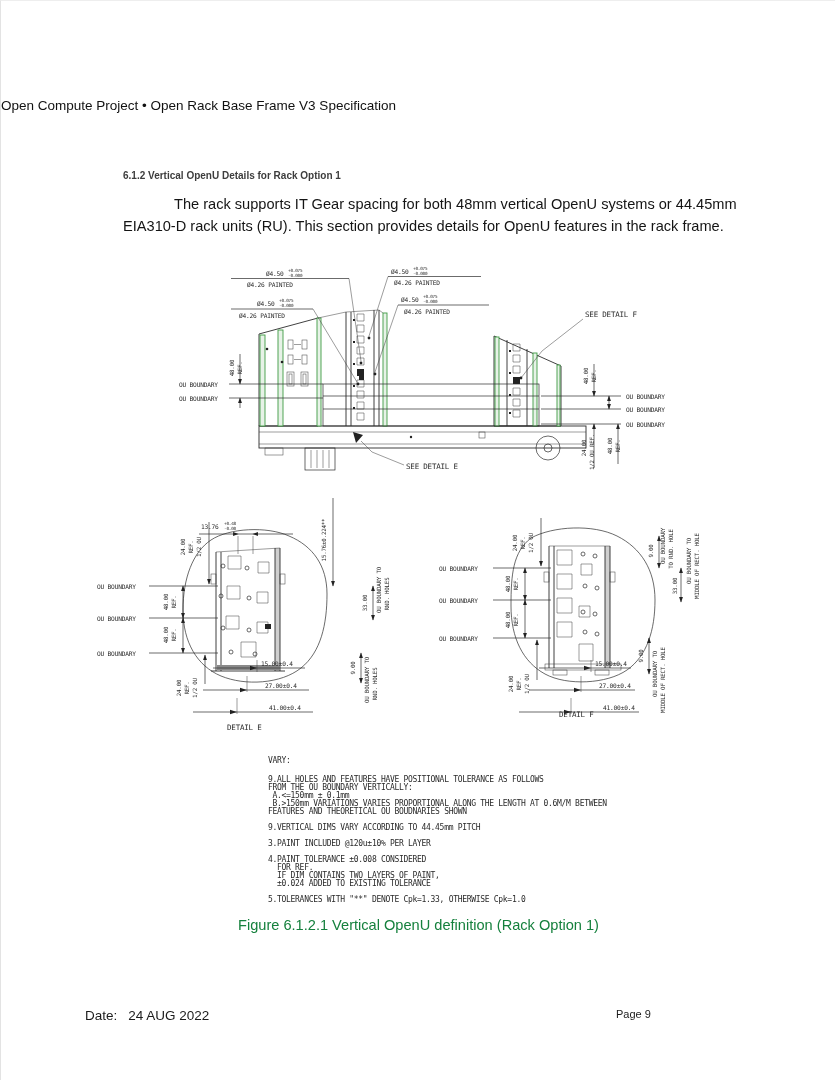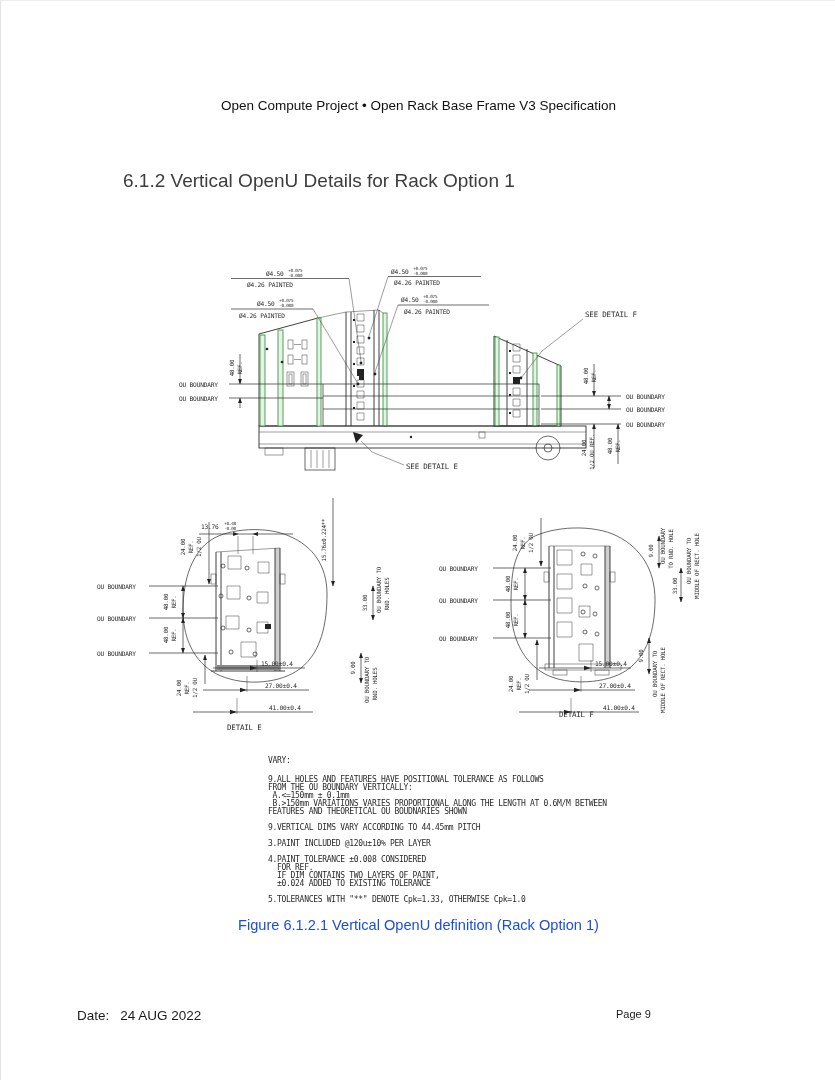--- a/index.html
+++ b/index.html
@@ -1,26 +1,26 @@
 <!DOCTYPE html>
 <html><head>
 <meta charset="utf-8">
 <style>
   html,body{margin:0;padding:0}
   body{width:835px;height:1080px;background:#fff;position:relative;
        font-family:"Liberation Sans",sans-serif;color:#1b1b1b;overflow:hidden}
   .page{position:absolute;inset:0;background:#fff;border-left:1px solid #e3e3e3;border-top:1px solid #eee}
   .abs{position:absolute}
-  .header{top:97px;left:0;width:835px;text-align:center;font-size:13.5px;color:#111}
-  .heading{top:169px;left:122px;font-size:19px;font-weight:normal;color:#3d3d3d}
+  .header{top:97px;left:0;width:835px;text-align:left;font-size:13.5px;color:#111}
+  .heading{top:169px;left:122px;font-size:10px;font-weight:bold;color:#3d3d3d}
   .para{top:192px;left:122px;width:640px;font-size:14.6px;line-height:22px;color:#141414}
   .para .l1{display:block;padding-left:51px}
   .para .l2{display:block}
-  .caption{top:916px;left:0;width:835px;text-align:center;font-size:14.6px;color:#1d4ed8}
-  .footer-date{top:1007px;left:76px;font-size:13.5px}
+  .caption{top:916px;left:0;width:835px;text-align:center;font-size:14.6px;color:#15803d}
+  .footer-date{top:1007px;left:84px;font-size:13.5px}
   .footer-date .val{margin-left:11px}
   .footer-page{top:1007px;left:615px;font-size:11px}
   .notes{top:756px;left:267px;font-family:"DejaVu Sans Mono",monospace;font-size:8px;
          line-height:8px;letter-spacing:-0.3px;color:#2a2a2a}
   .notes .nt{margin-bottom:11px}
   .notes .nl{min-height:8px;white-space:pre}
   svg{position:absolute;top:255px;left:60px}
   svg text{font-family:"DejaVu Sans Mono",monospace;fill:#2a2a2a;letter-spacing:-0.2px}
   .t7{font-size:7.5px}.t6{font-size:6.2px}.t5{font-size:5.8px}.t4{font-size:4.3px}
   .ln{stroke:#2b2b2b;stroke-width:0.9;fill:none}
@@ -32,20 +32,24 @@
   .dk{fill:#8a8a8a;stroke:none}
 </style>
 </head>
 <body>
 
 <div class="page">
 
   <div class="abs header">Open Compute Project • Open Rack Base Frame V3 Specification</div>
   <div class="abs heading">6.1.2 Vertical OpenU Details for Rack Option 1</div>
 
+  <div class="abs para">
+    <span class="l1">The rack supports IT Gear spacing for both 48mm vertical OpenU systems or 44.45mm</span>
+    <span class="l2">EIA310-D rack units (RU). This section provides details for OpenU features in the rack frame.</span>
+  </div>
 
   <svg width="720" height="492" viewBox="0 0 720 492">
     <defs>
       <pattern id="hatch" width="6" height="6" patternUnits="userSpaceOnUse" patternTransform="rotate(45)">
         <line x1="0" y1="0" x2="0" y2="6" stroke="#555" stroke-width="0.5"></line>
       </pattern>
       <marker id="arr" viewBox="0 0 10 10" refX="9" refY="5" markerWidth="5.5" markerHeight="5.5" markerUnits="userSpaceOnUse" orient="auto-start-reverse">
         <path d="M0,1.5 L10,5 L0,8.5 z" fill="#222"></path>
       </marker>
     </defs>

